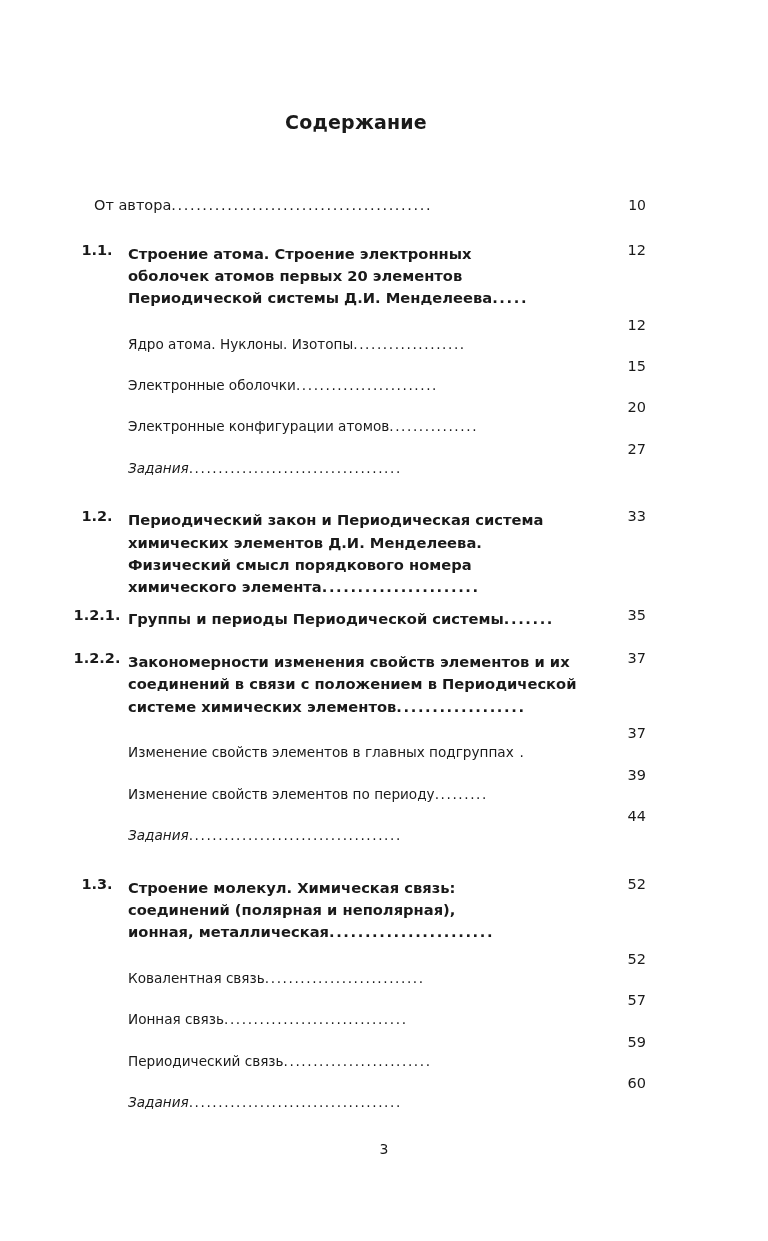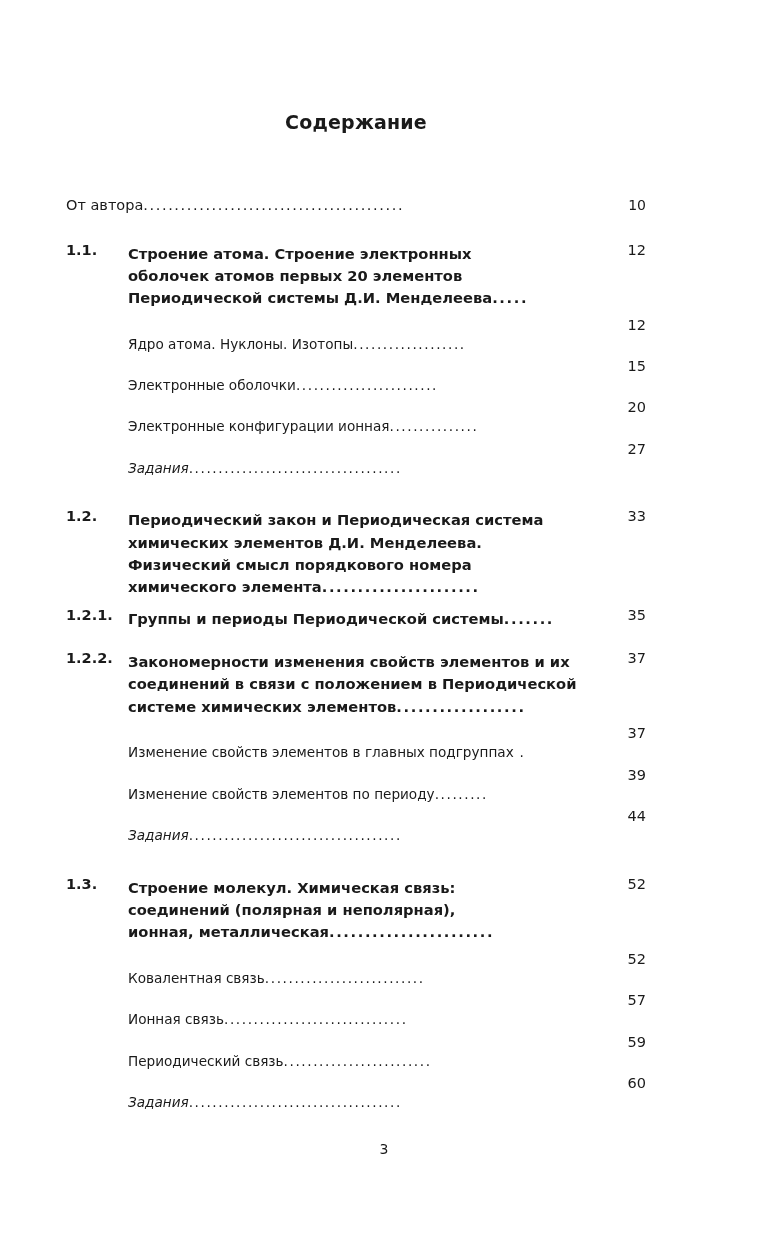--- a/index.html
+++ b/index.html
@@ -41,21 +41,21 @@
   .row {
     display: flex;
     align-items: flex-start;
     line-height: 1.0;
   }
   .num {
     flex: 0 0 auto;
     font-weight: bold;
     font-size: 14.5px;
     width: 62px;
-    text-align: left;
+    text-align: center;
   }
   .num.sub3 {
     width: 62px;
   }
   .body {
     flex: 1 1 auto;
     position: relative;
   }
   .page-col {
     flex: 0 0 auto;
@@ -63,20 +63,21 @@
     text-align: right;
     font-size: 14.5px;
   }
   
   .lvl0 {
     margin-bottom: 0;
   }
   .lvl0 .body {
     font-size: 14.5px;
     padding-left: 0;
+    margin-left: 28px;
   }
   .l0-text {
     font-size: 14.5px;
   }
   
   .major .body {
     font-weight: bold;
     font-size: 14.7px;
     line-height: 1.52;
     padding-right: 4px;
@@ -157,21 +158,21 @@
 
     <div class="row minor">
       <div class="body">
         <span>Электронные оболочки</span><span class="dots">........................</span>
       </div>
       <div class="page-col">15</div>
     </div>
 
     <div class="row minor">
       <div class="body">
-        <span>Электронные конфигурации ионная</span><span class="dots">...............</span>
+        <span>Электронные конфигурации атомов</span><span class="dots">...............</span>
       </div>
       <div class="page-col">20</div>
     </div>
 
     <div class="row minor">
       <div class="body">
         <span class="italic">Задания</span><span class="dots">....................................</span>
       </div>
       <div class="page-col">27</div>
     </div>

